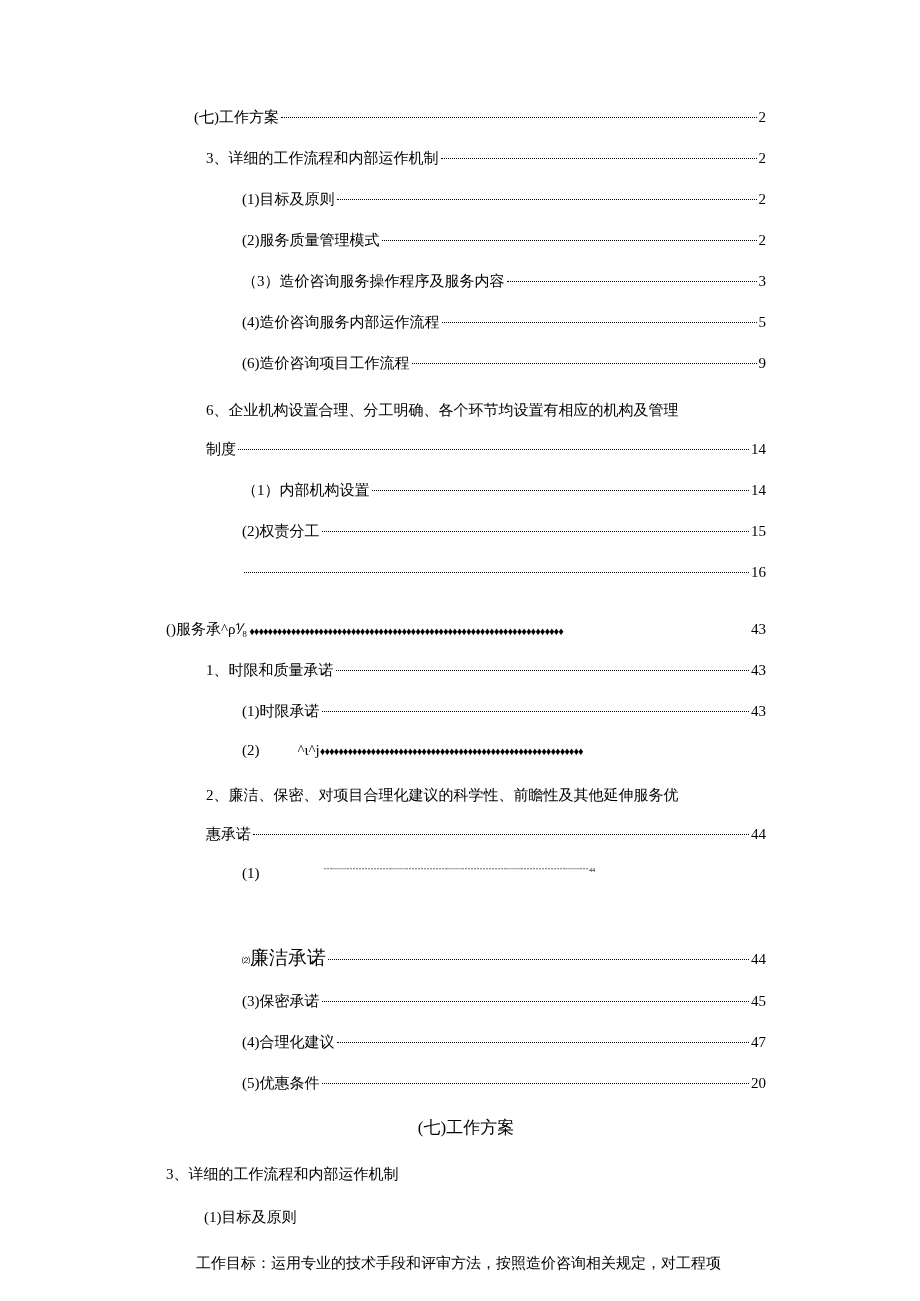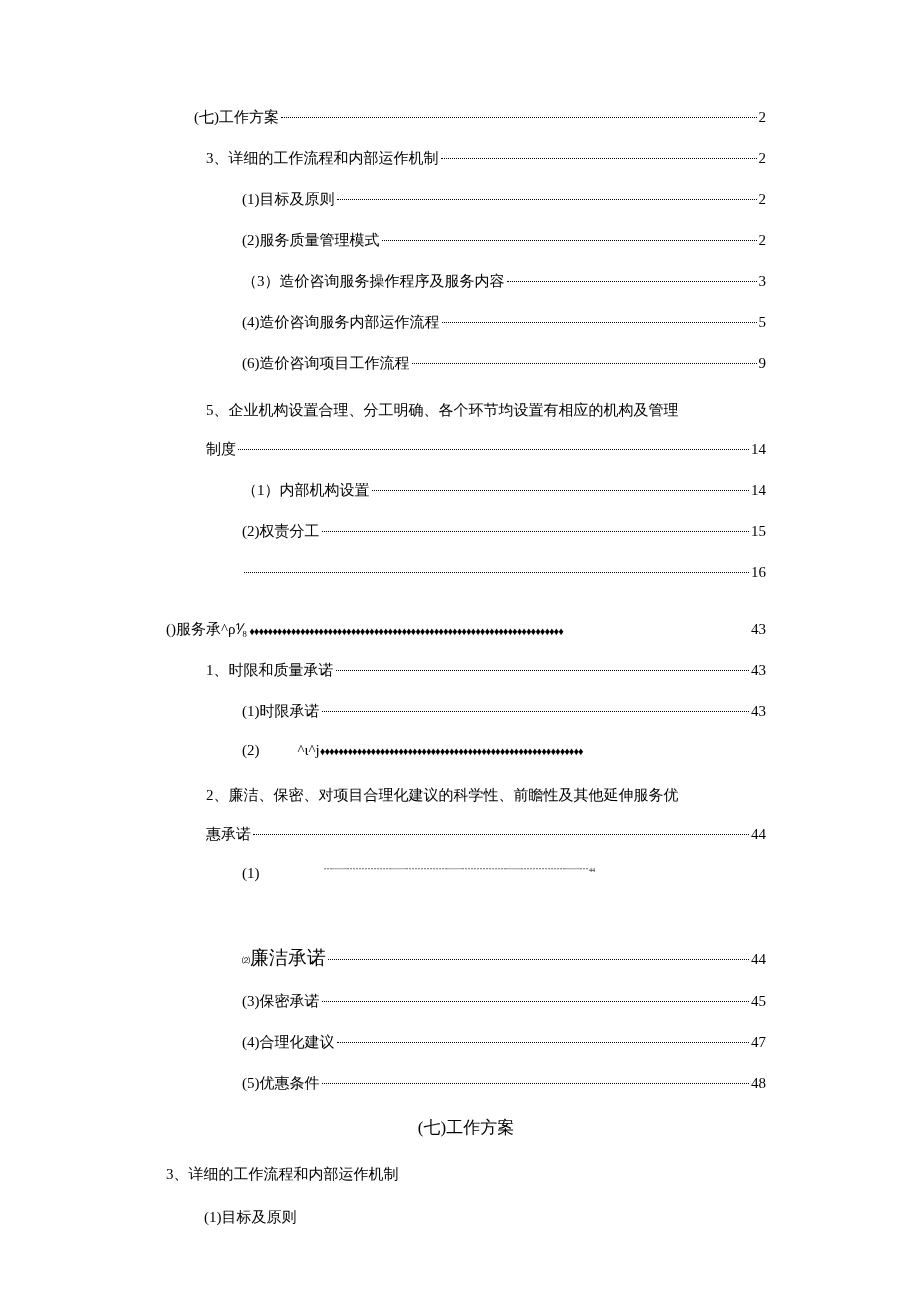--- a/index.html
+++ b/index.html
@@ -168,21 +168,21 @@
   </div>
 
 
   <div class="toc-line indent-2">
     <span class="toc-label">(6)造价咨询项目工作流程</span>
     <span class="toc-dots"></span>
     <span class="toc-page">9</span>
   </div>
 
   <div class="wrap-container">
-    <div class="wrap-line indent-1" style="margin-bottom:12px;">5、企业机构设置合理、分工明确、各个环节均设置有相应的机构及管理</div>
+    <div class="wrap-line indent-1" style="margin-bottom:12px;">6、企业机构设置合理、分工明确、各个环节均设置有相应的机构及管理</div>
     <div class="toc-line indent-1">
       <span class="toc-label">制度</span>
       <span class="toc-dots"></span>
       <span class="toc-page">14</span>
     </div>
   </div>
 
   <div class="toc-line indent-2">
     <span class="toc-label">（1）内部机构设置</span>
     <span class="toc-dots"></span>
@@ -255,20 +255,21 @@
 
   <div class="toc-line indent-2">
     <span class="toc-label">(4)合理化建议</span>
     <span class="toc-dots"></span>
     <span class="toc-page">47</span>
   </div>
 
   <div class="toc-line indent-2">
     <span class="toc-label">(5)优惠条件</span>
     <span class="toc-dots"></span>
-    <span class="toc-page">48</span>
+    <span class="toc-page">20</span>
   </div>
 
   <div class="heading-center">(七)工作方案</div>
   <div class="body-h2">3、详细的工作流程和内部运作机制</div>
   <div class="body-h3">(1)目标及原则</div>
+  <div class="body-para">工作目标：运用专业的技术手段和评审方法，按照造价咨询相关规定，对工程项</div>
 
 </div>
 
 </body></html>

